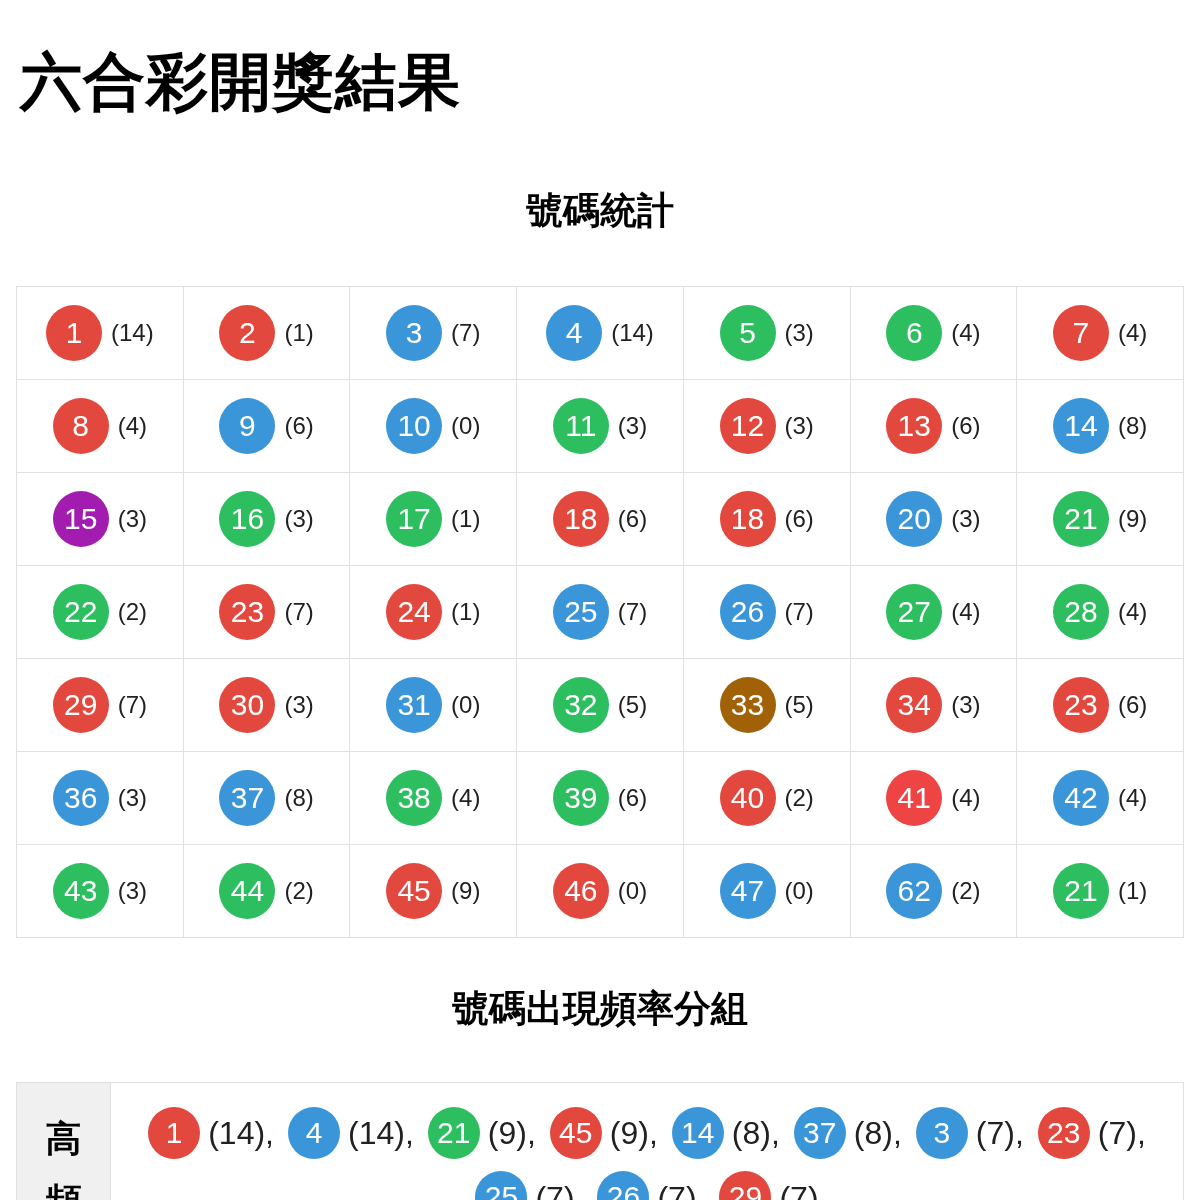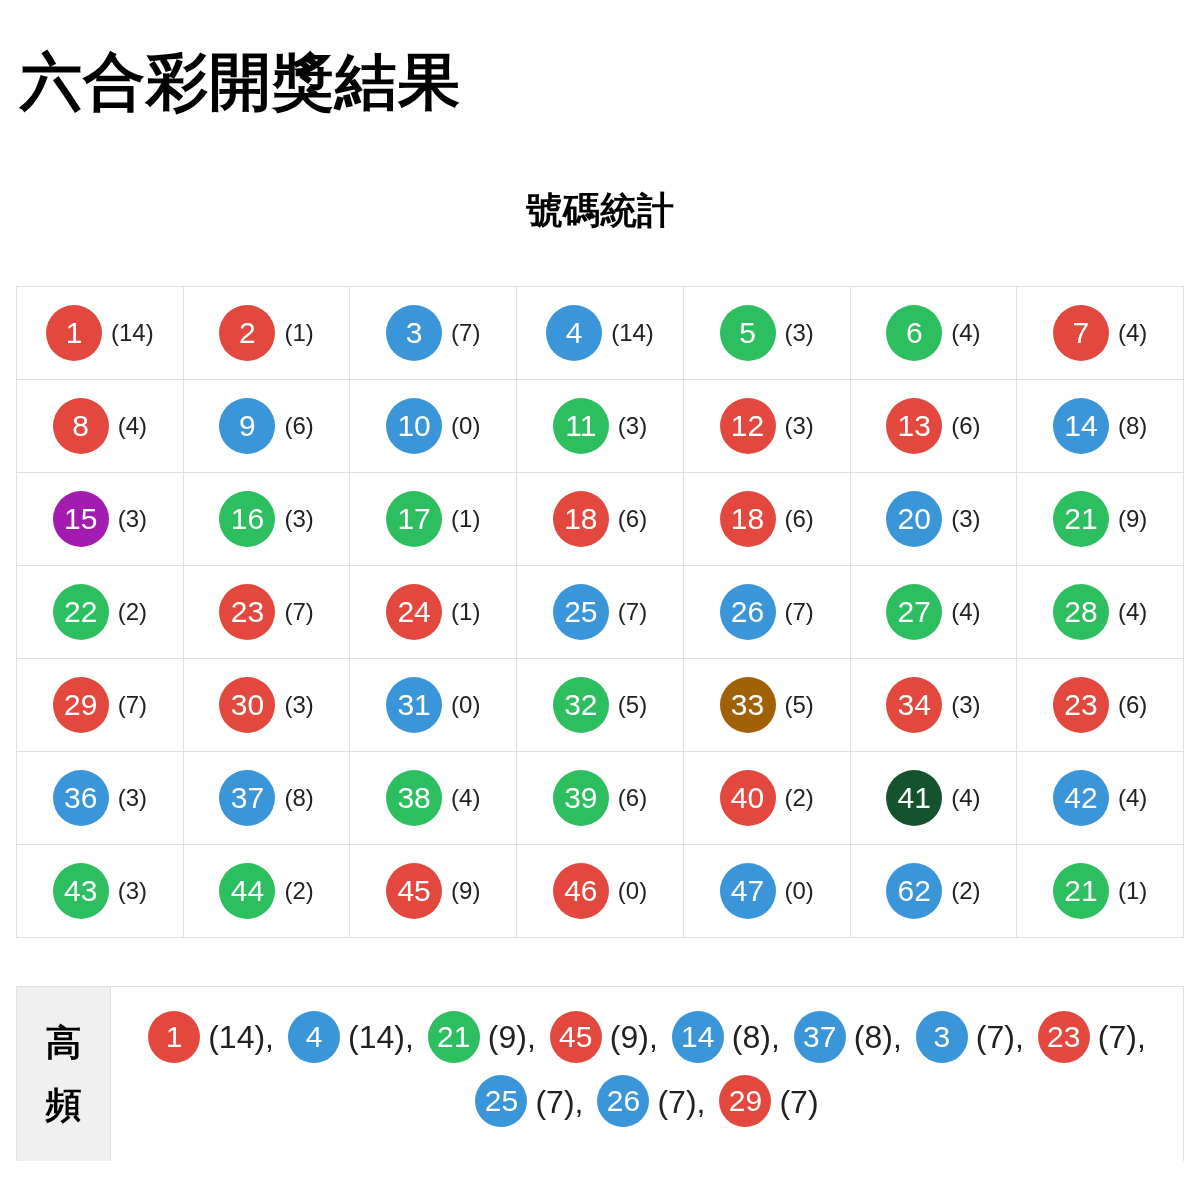--- a/index.html
+++ b/index.html
@@ -265,21 +265,21 @@
       </div>
       <div class="stat-cell">
         <span class="ball" style="background: rgb(45, 190, 96);">39</span>
         <span class="count">(6)</span>
       </div>
       <div class="stat-cell">
         <span class="ball" style="background: rgb(226, 72, 61);">40</span>
         <span class="count">(2)</span>
       </div>
       <div class="stat-cell">
-        <span class="ball" style="background: #14532d;">41</span>
+        <span class="ball" style="background: #ef4444;">41</span>
         <span class="count">(4)</span>
       </div>
       <div class="stat-cell">
         <span class="ball" style="background: rgb(58, 149, 217);">42</span>
         <span class="count">(4)</span>
       </div>
       <div class="stat-cell">
         <span class="ball" style="background: rgb(45, 190, 96);">43</span>
         <span class="count">(3)</span>
       </div>
@@ -304,17 +304,18 @@
         <span class="count">(2)</span>
       </div>
       <div class="stat-cell">
         <span class="ball" style="background: rgb(45, 190, 96);">21</span>
         <span class="count">(1)</span>
       </div>
     </div>
 </section>
 
 <section>
+  <h2 class="section-heading freq-heading">號碼出現頻率分組</h2>
   <div class="freq-table">
     <div class="freq-label">高頻</div>
     <div class="freq-items" id="freq-items"><span class="freq-item"><span class="ball" style="background: rgb(226, 72, 61);">1</span><span class="freq-count">(14),</span></span><span class="freq-item"><span class="ball" style="background: rgb(58, 149, 217);">4</span><span class="freq-count">(14),</span></span><span class="freq-item"><span class="ball" style="background: rgb(45, 190, 96);">21</span><span class="freq-count">(9),</span></span><span class="freq-item"><span class="ball" style="background: rgb(226, 72, 61);">45</span><span class="freq-count">(9),</span></span><span class="freq-item"><span class="ball" style="background: rgb(58, 149, 217);">14</span><span class="freq-count">(8),</span></span><span class="freq-item"><span class="ball" style="background: rgb(58, 149, 217);">37</span><span class="freq-count">(8),</span></span><span class="freq-item"><span class="ball" style="background: rgb(58, 149, 217);">3</span><span class="freq-count">(7),</span></span><span class="freq-item"><span class="ball" style="background: rgb(226, 72, 61);">23</span><span class="freq-count">(7),</span></span><span class="freq-item"><span class="ball" style="background: rgb(58, 149, 217);">25</span><span class="freq-count">(7),</span></span><span class="freq-item"><span class="ball" style="background: rgb(58, 149, 217);">26</span><span class="freq-count">(7),</span></span><span class="freq-item"><span class="ball" style="background: rgb(226, 72, 61);">29</span><span class="freq-count">(7)</span></span></div>
   </div>
 </section>
 
 </body></html>

